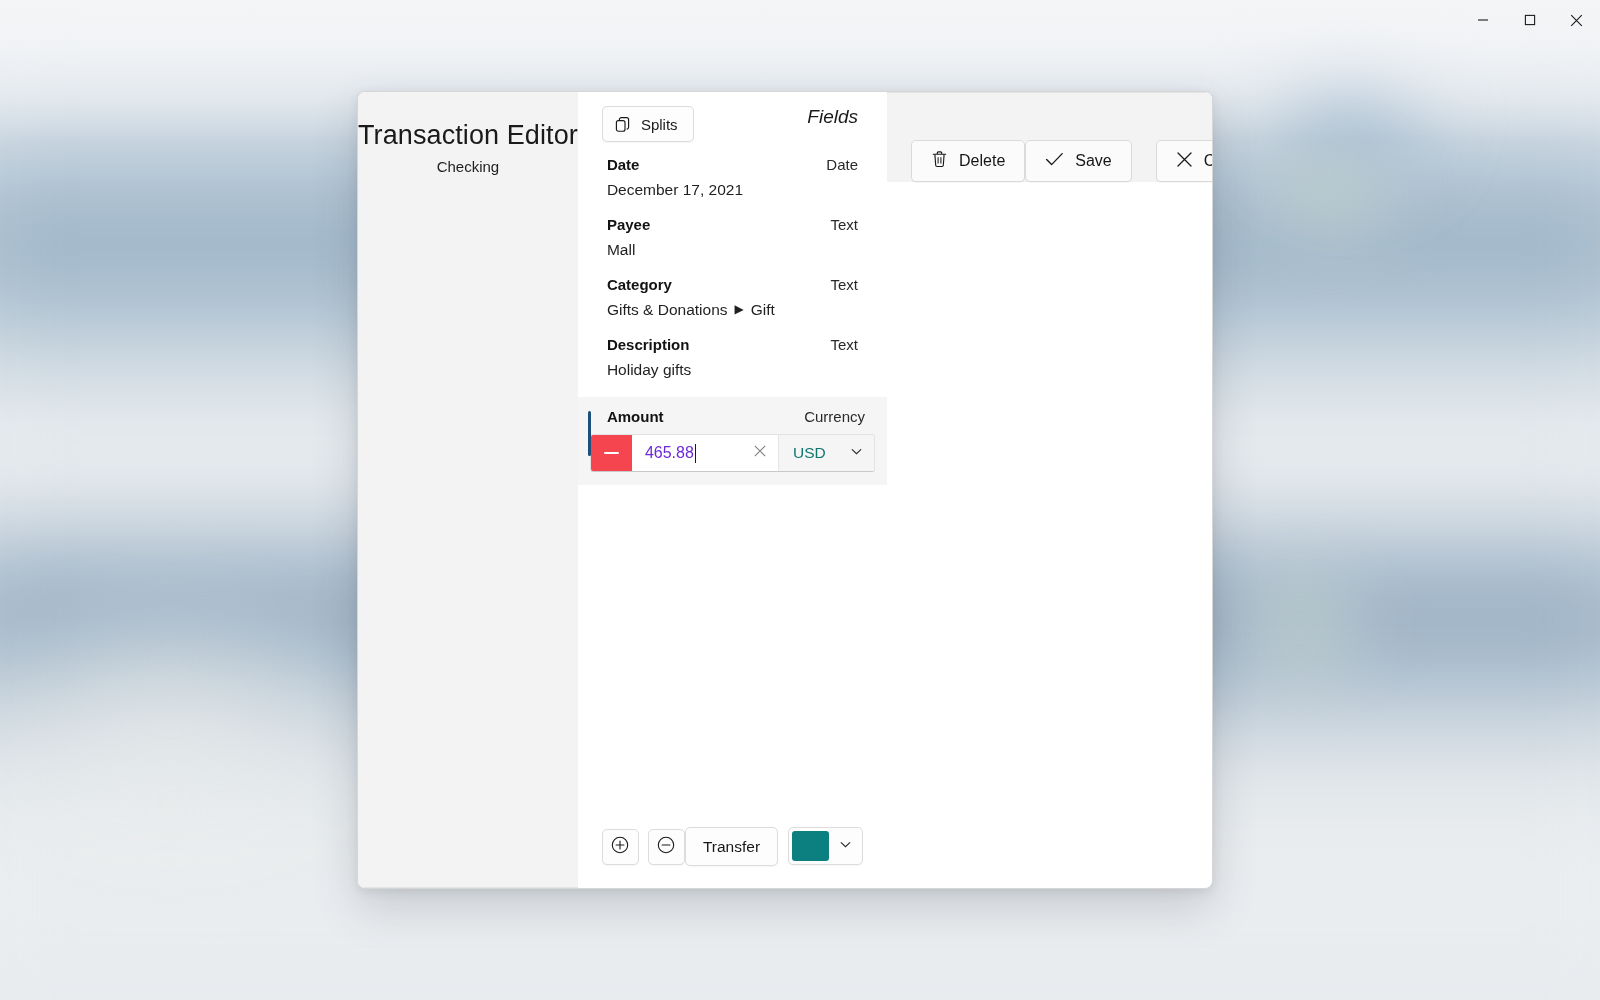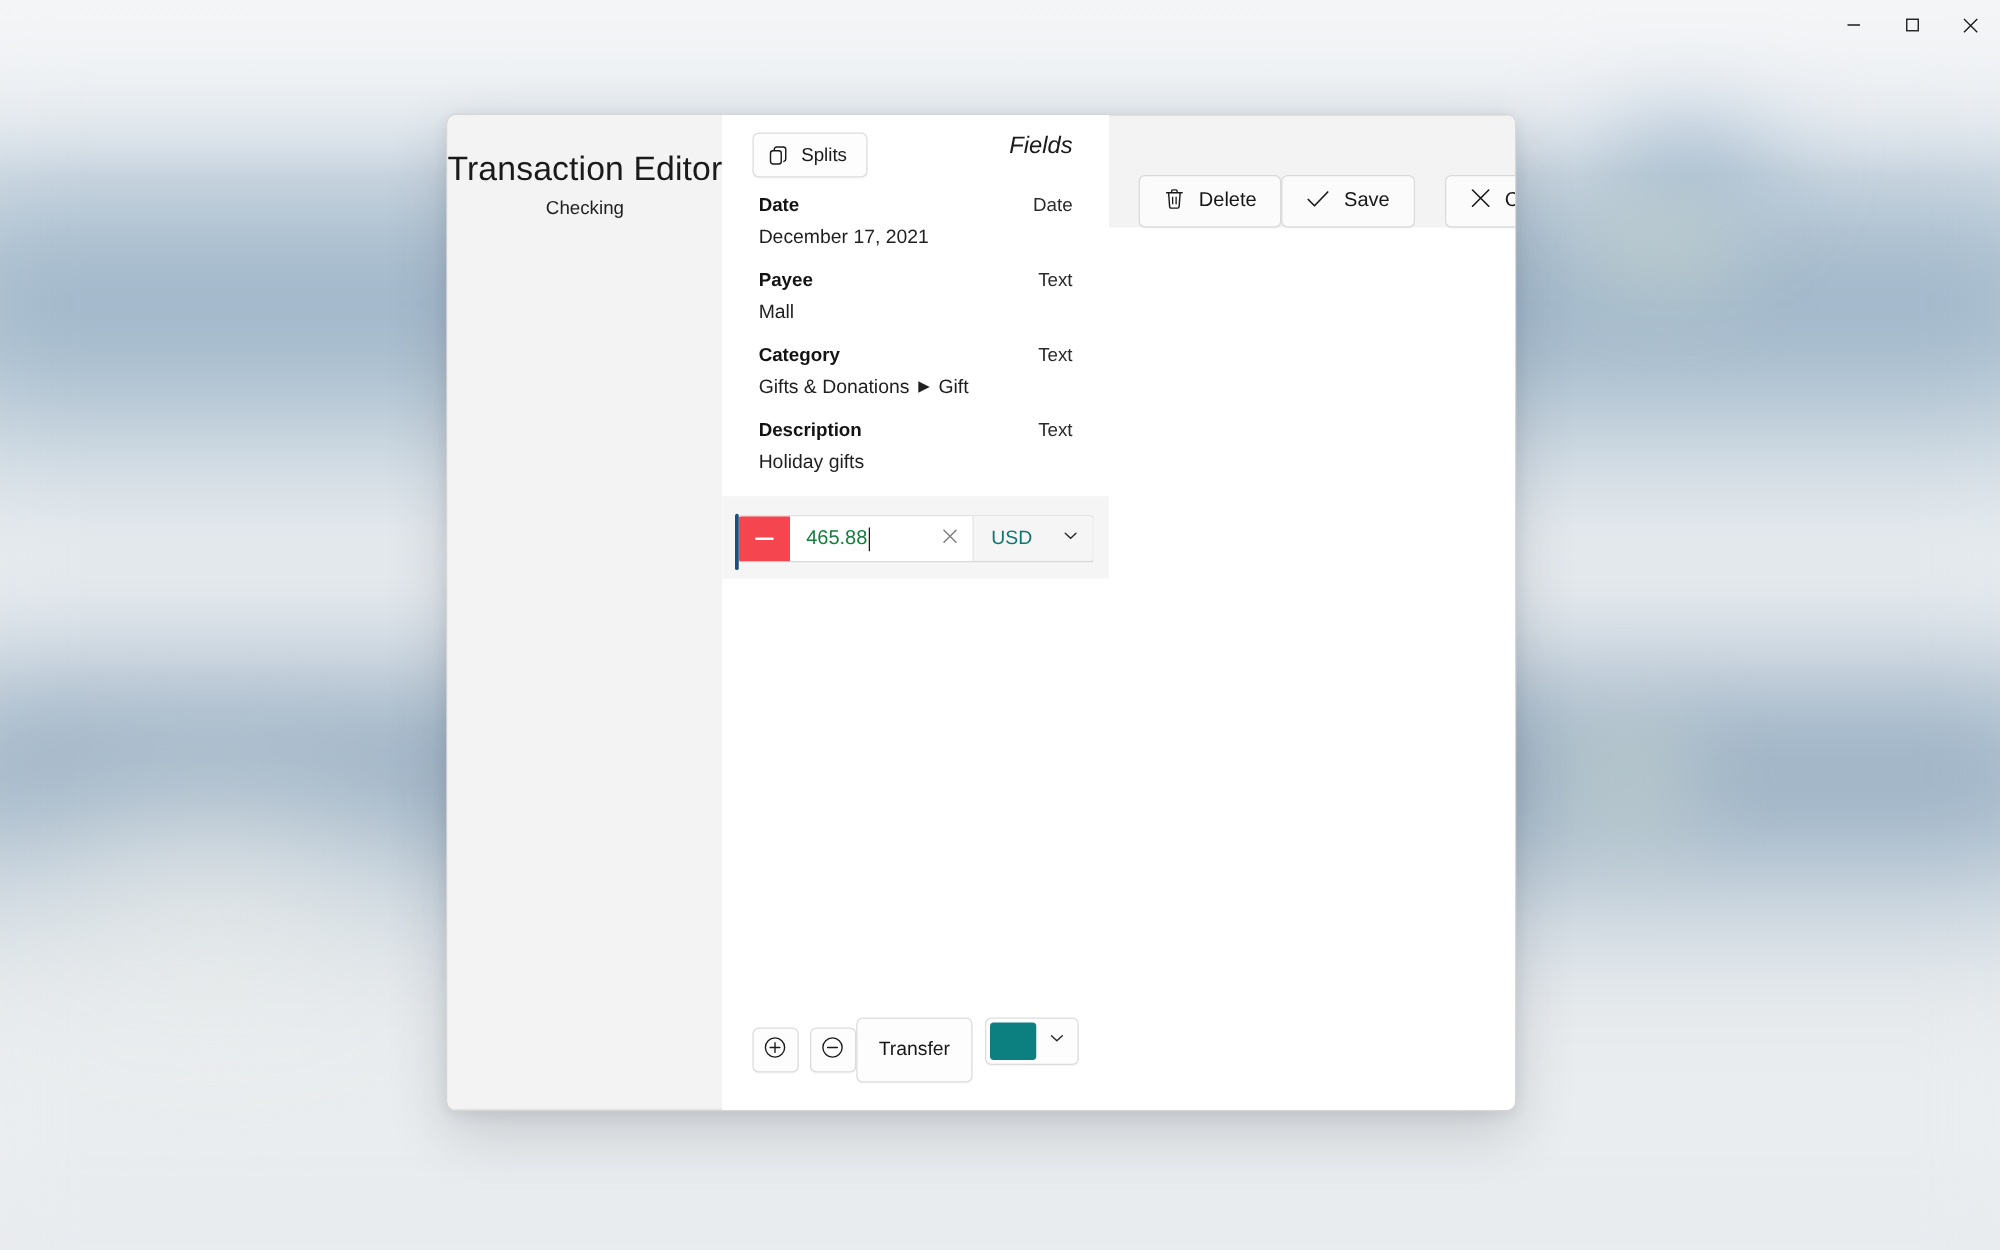--- a/index.html
+++ b/index.html
@@ -252,21 +252,21 @@
     width: 15px; height: 2.5px;
     background: #ffffff;
     border-radius: 1px;
   }
   .amount-text {
     flex: 1 1 auto;
     display: flex;
     align-items: center;
     padding-left: 13px;
     font-size: 16px;
-    color: #15803d;
+    color: #6d28d9;
   }
   .caret {
     display: inline-block;
     width: 1px;
     height: 19px;
     background: #1a1a1a;
     margin-left: 1px;
   }
   .clear-x {
     flex: 0 0 auto;
@@ -305,21 +305,21 @@
     border: 1px solid #dcdcdc;
     border-radius: 5px;
     display: flex;
     align-items: center;
     justify-content: center;
     box-shadow: 0 1px 0 rgba(0,0,0,0.035);
     cursor: default;
   }
   .right-group { display: flex; align-items: stretch; gap: 10px; }
   #transfer-btn {
-    height: 52px;
+    height: 39px;
     padding: 0 17px;
     display: inline-flex;
     align-items: center;
     background: #fdfdfd;
     border: 1px solid #dcdcdc;
     border-radius: 5px;
     font-size: 15.5px;
     color: #181818;
     box-shadow: 0 1px 0 rgba(0,0,0,0.035);
     cursor: default;
@@ -466,20 +466,24 @@
         <div class="field-row">
           <div class="field-row-head">
             <span class="field-label">Description</span>
             <span class="field-type">Text</span>
           </div>
           <div class="field-value">Holiday gifts</div>
         </div>
 
         <div class="field-row is-active">
           <div class="accent-bar" style="background: rgb(28, 79, 124);"></div>
+          <div class="field-row-head">
+            <span class="field-label">Amount</span>
+            <span class="field-type">Currency</span>
+          </div>
           <div class="amount-input-wrap">
             <div class="sign-btn" style="background: rgb(245, 69, 78);">
               <span class="bar"></span>
             </div>
             <div class="amount-text">
               <span>465.88</span>
                 <span class="caret"></span>
             </div>
             <div class="clear-x">
               <span>

